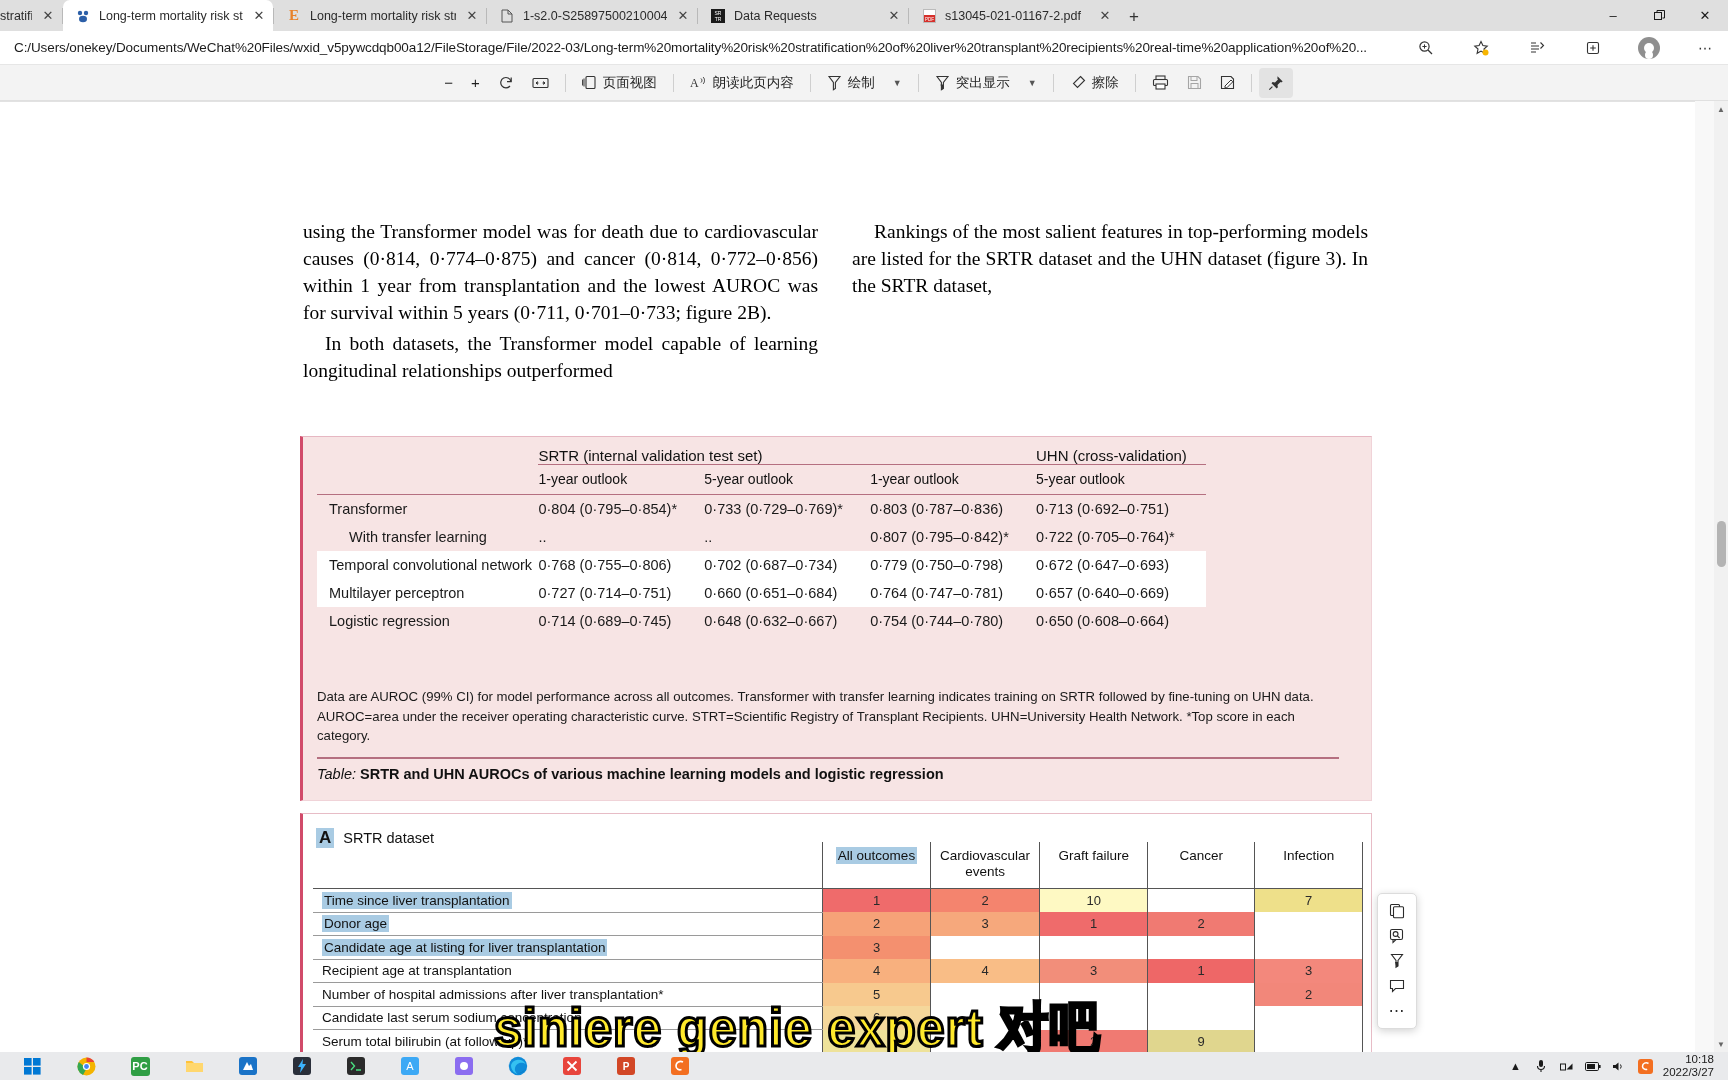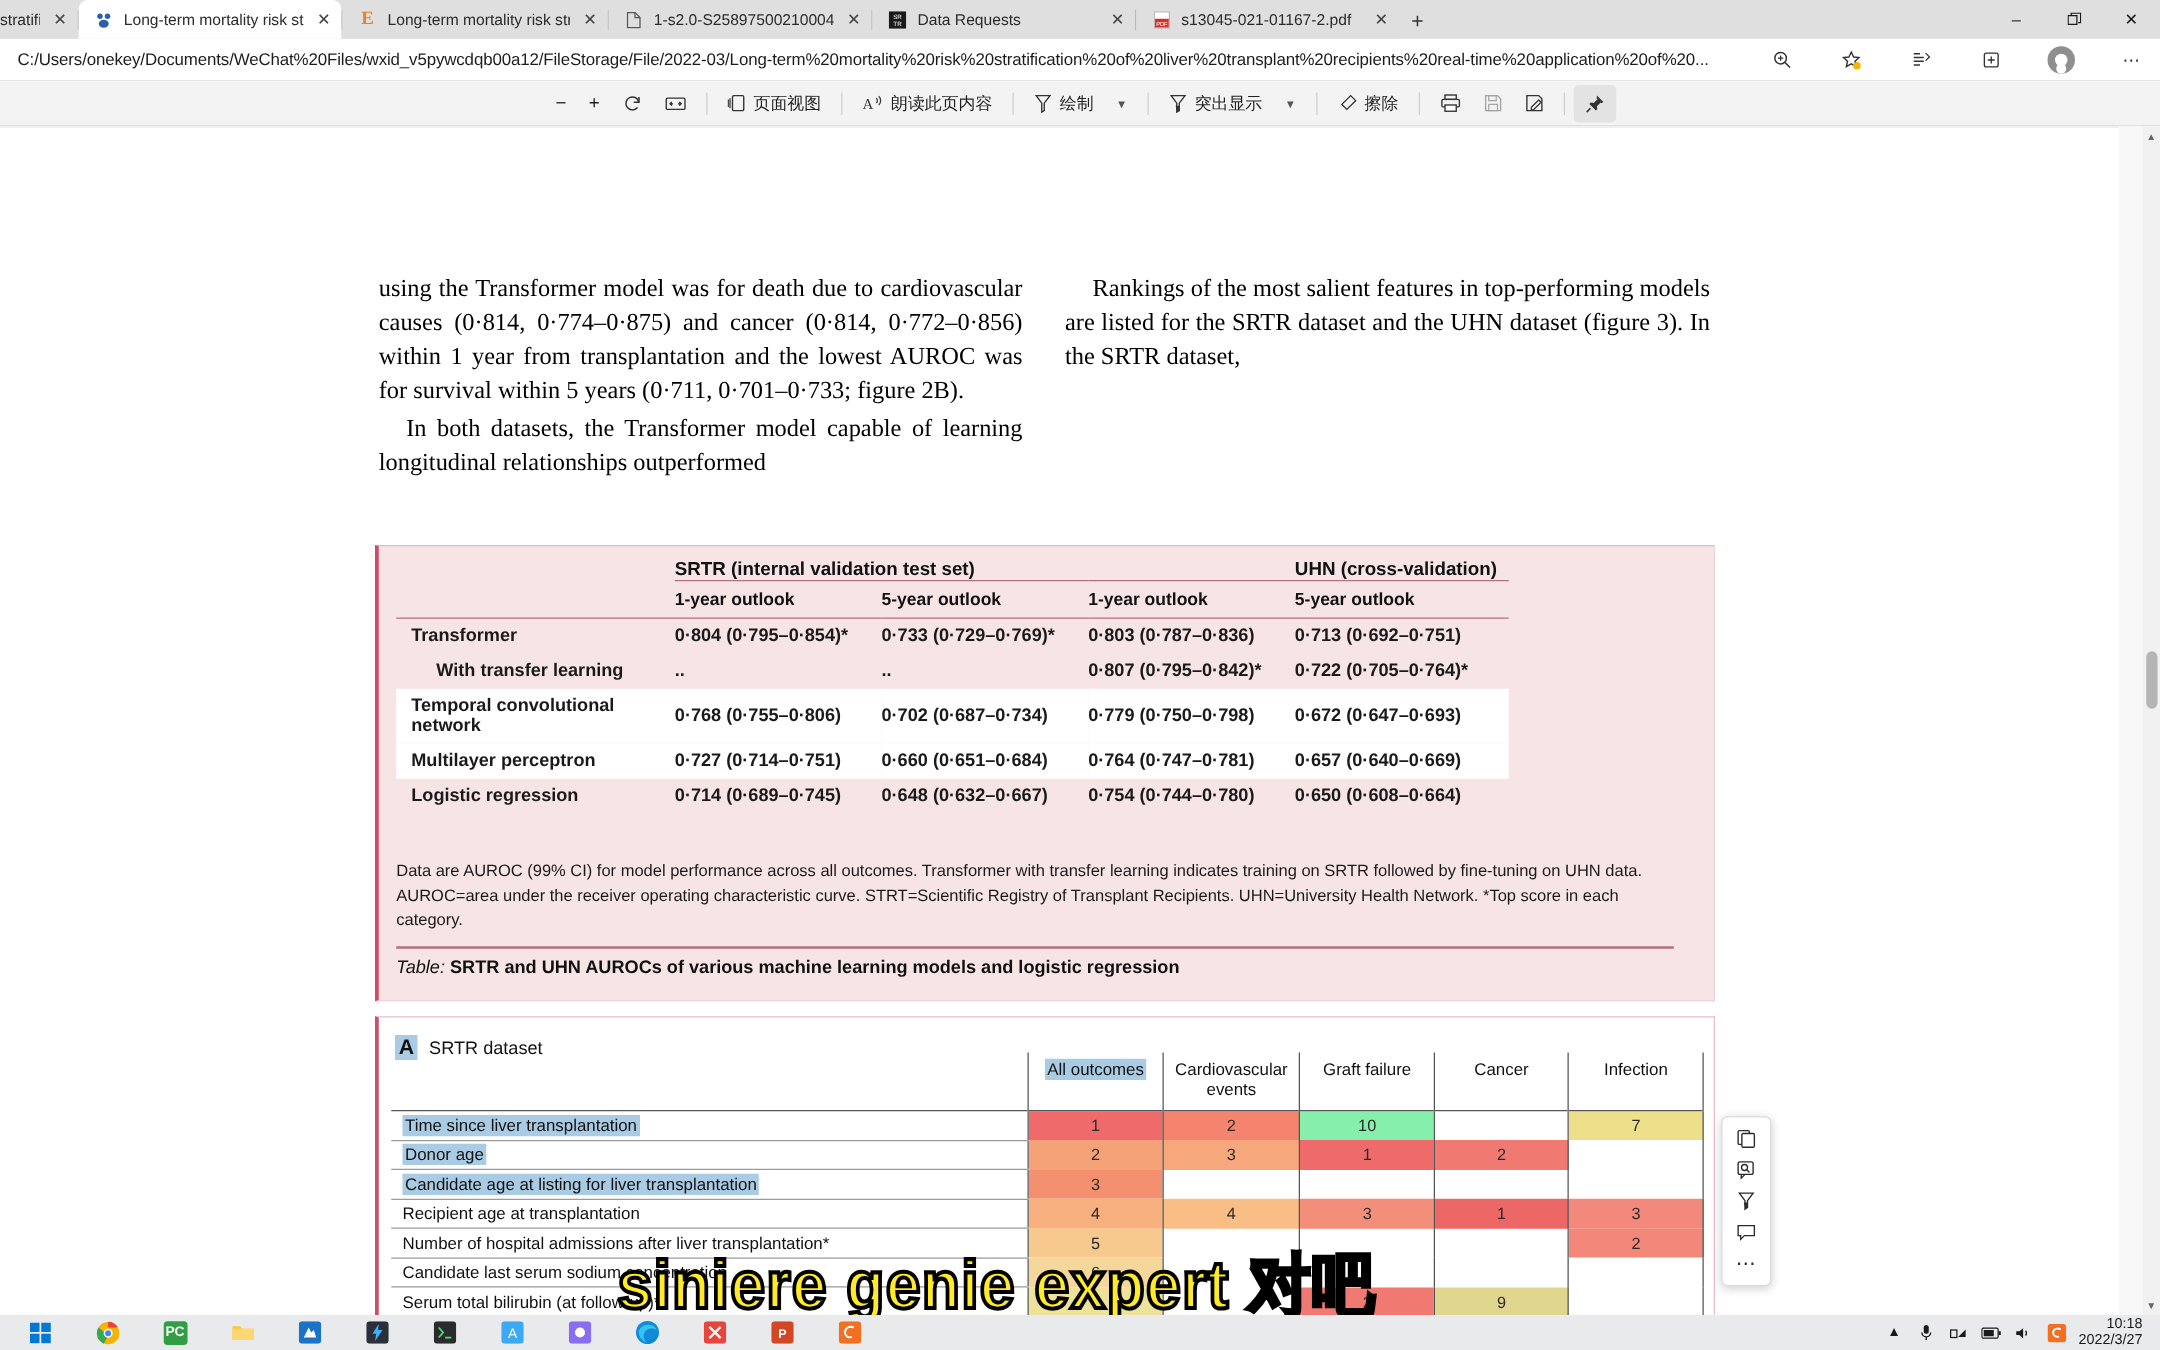--- a/index.html
+++ b/index.html
@@ -93,21 +93,21 @@
   .col p.indent { text-indent: 22px; }
 
   
   .tablebox {
     position:absolute; left:300px; top:335px; width:1072px; height:365px;
     background:#f7e4e4; border-left:3px solid #d14b6a; border-top:1px solid #e6b7c2;
     border-right:1px solid #f0d3d8; border-bottom:1px solid #f0d3d8;
   }
   .tbl { position:absolute; left:14px; top:10px; width:1044px; font-size:14.5px; color:#1a1a1a; }
   .tbl table { border-collapse:collapse; width:1044px; }
-  .tbl th, .tbl td { font-weight:bold; text-align:left; padding:0; }
+  .tbl th, .tbl td { font-weight:normal; text-align:left; padding:0; }
   .grouphead { font-size:15px; font-weight:bold; color:#111; padding: 8px 0 5px 0; }
   .subhead td { font-size:14px; color:#111; padding: 6px 0 7px 0; border-top:1.5px solid #b56f80; }
   .subhead td.nb { border-top:none; }
   .datarow td { padding:6px 0 6px 0; font-size:14.5px; }
   .datarow.white td { background:#ffffff; }
   .rowline td { border-top:1.5px solid #b56f80; }
   .c-label { width:255px; padding-left:12px !important; }
   .c-label.ind { padding-left:32px !important; }
   .c-v { width:197px; }
   .foot {
@@ -495,21 +495,21 @@
             <th class="ch">Cardiovascular events</th>
             <th class="ch">Graft failure</th>
             <th class="ch">Cancer</th>
             <th class="ch">Infection</th>
           </tr>
 
           <tr class="topline">
             <td class="name"><span class="hl">Time since liver transplantation</span></td>
             <td class="cell" style="background:#ef6b6b">1</td>
             <td class="cell" style="background:#f4846e">2</td>
-            <td class="cell" style="background:#86efac">10</td>
+            <td class="cell" style="background:#fef9c3">10</td>
             <td class="cell"></td>
             <td class="cell" style="background:#eee08a">7</td>
           </tr>
           <tr>
             <td class="name"><span class="hl">Donor age</span></td>
             <td class="cell" style="background:#f6a278">2</td>
             <td class="cell" style="background:#f6a87c">3</td>
             <td class="cell" style="background:#ef6b6b">1</td>
             <td class="cell" style="background:#f07a72">2</td>
             <td class="cell"></td>

